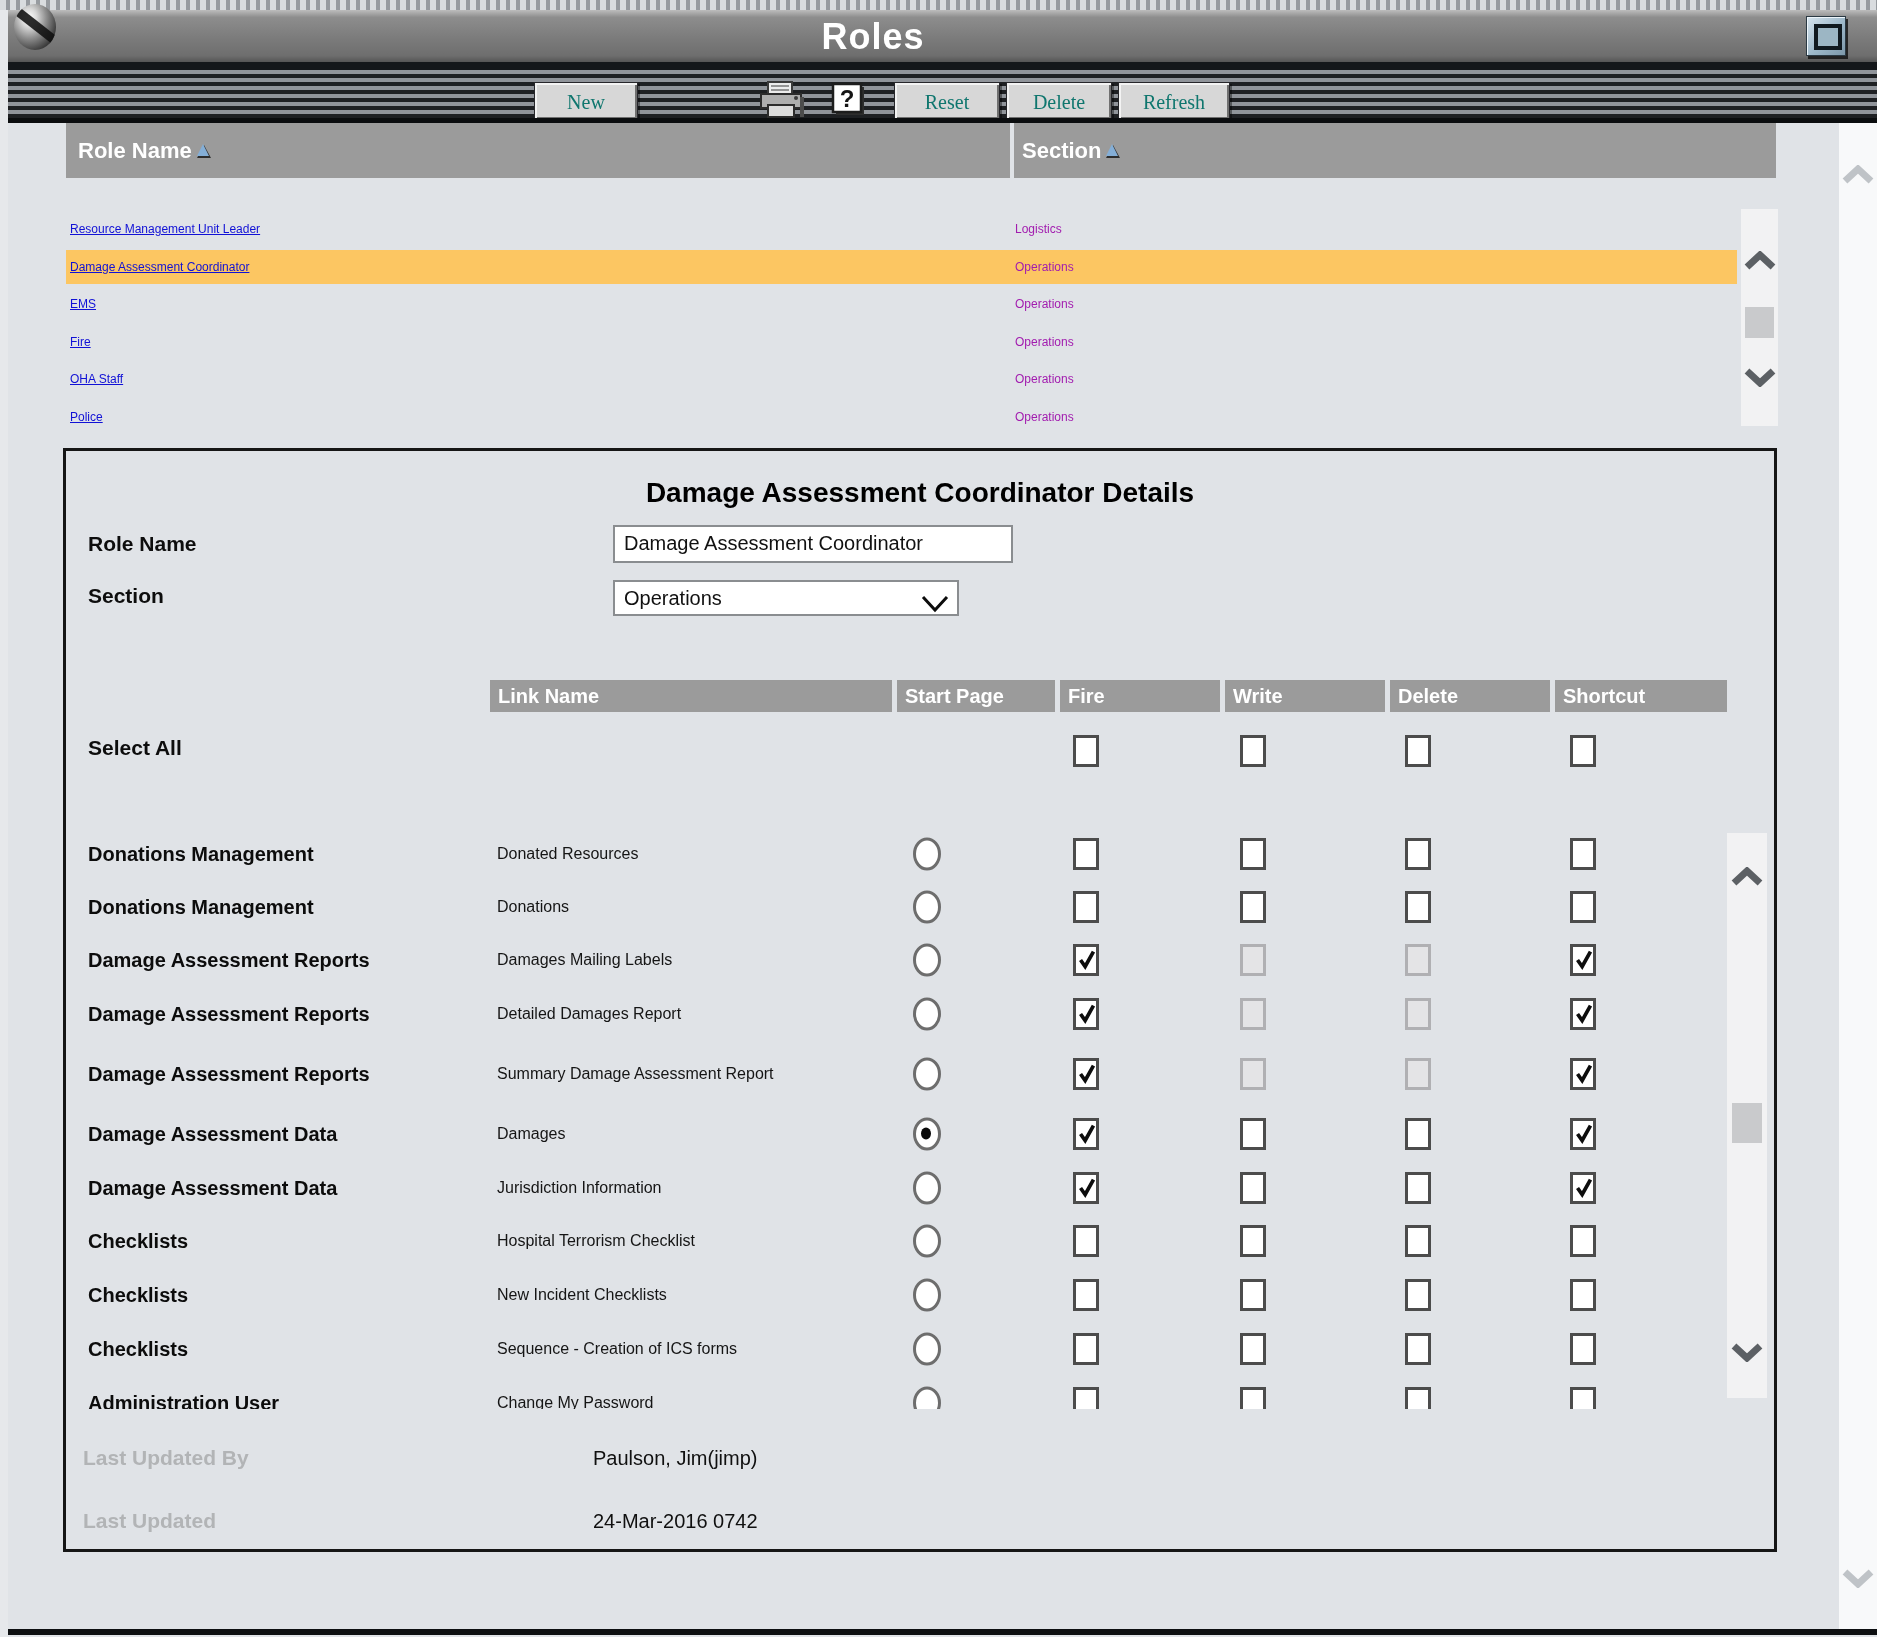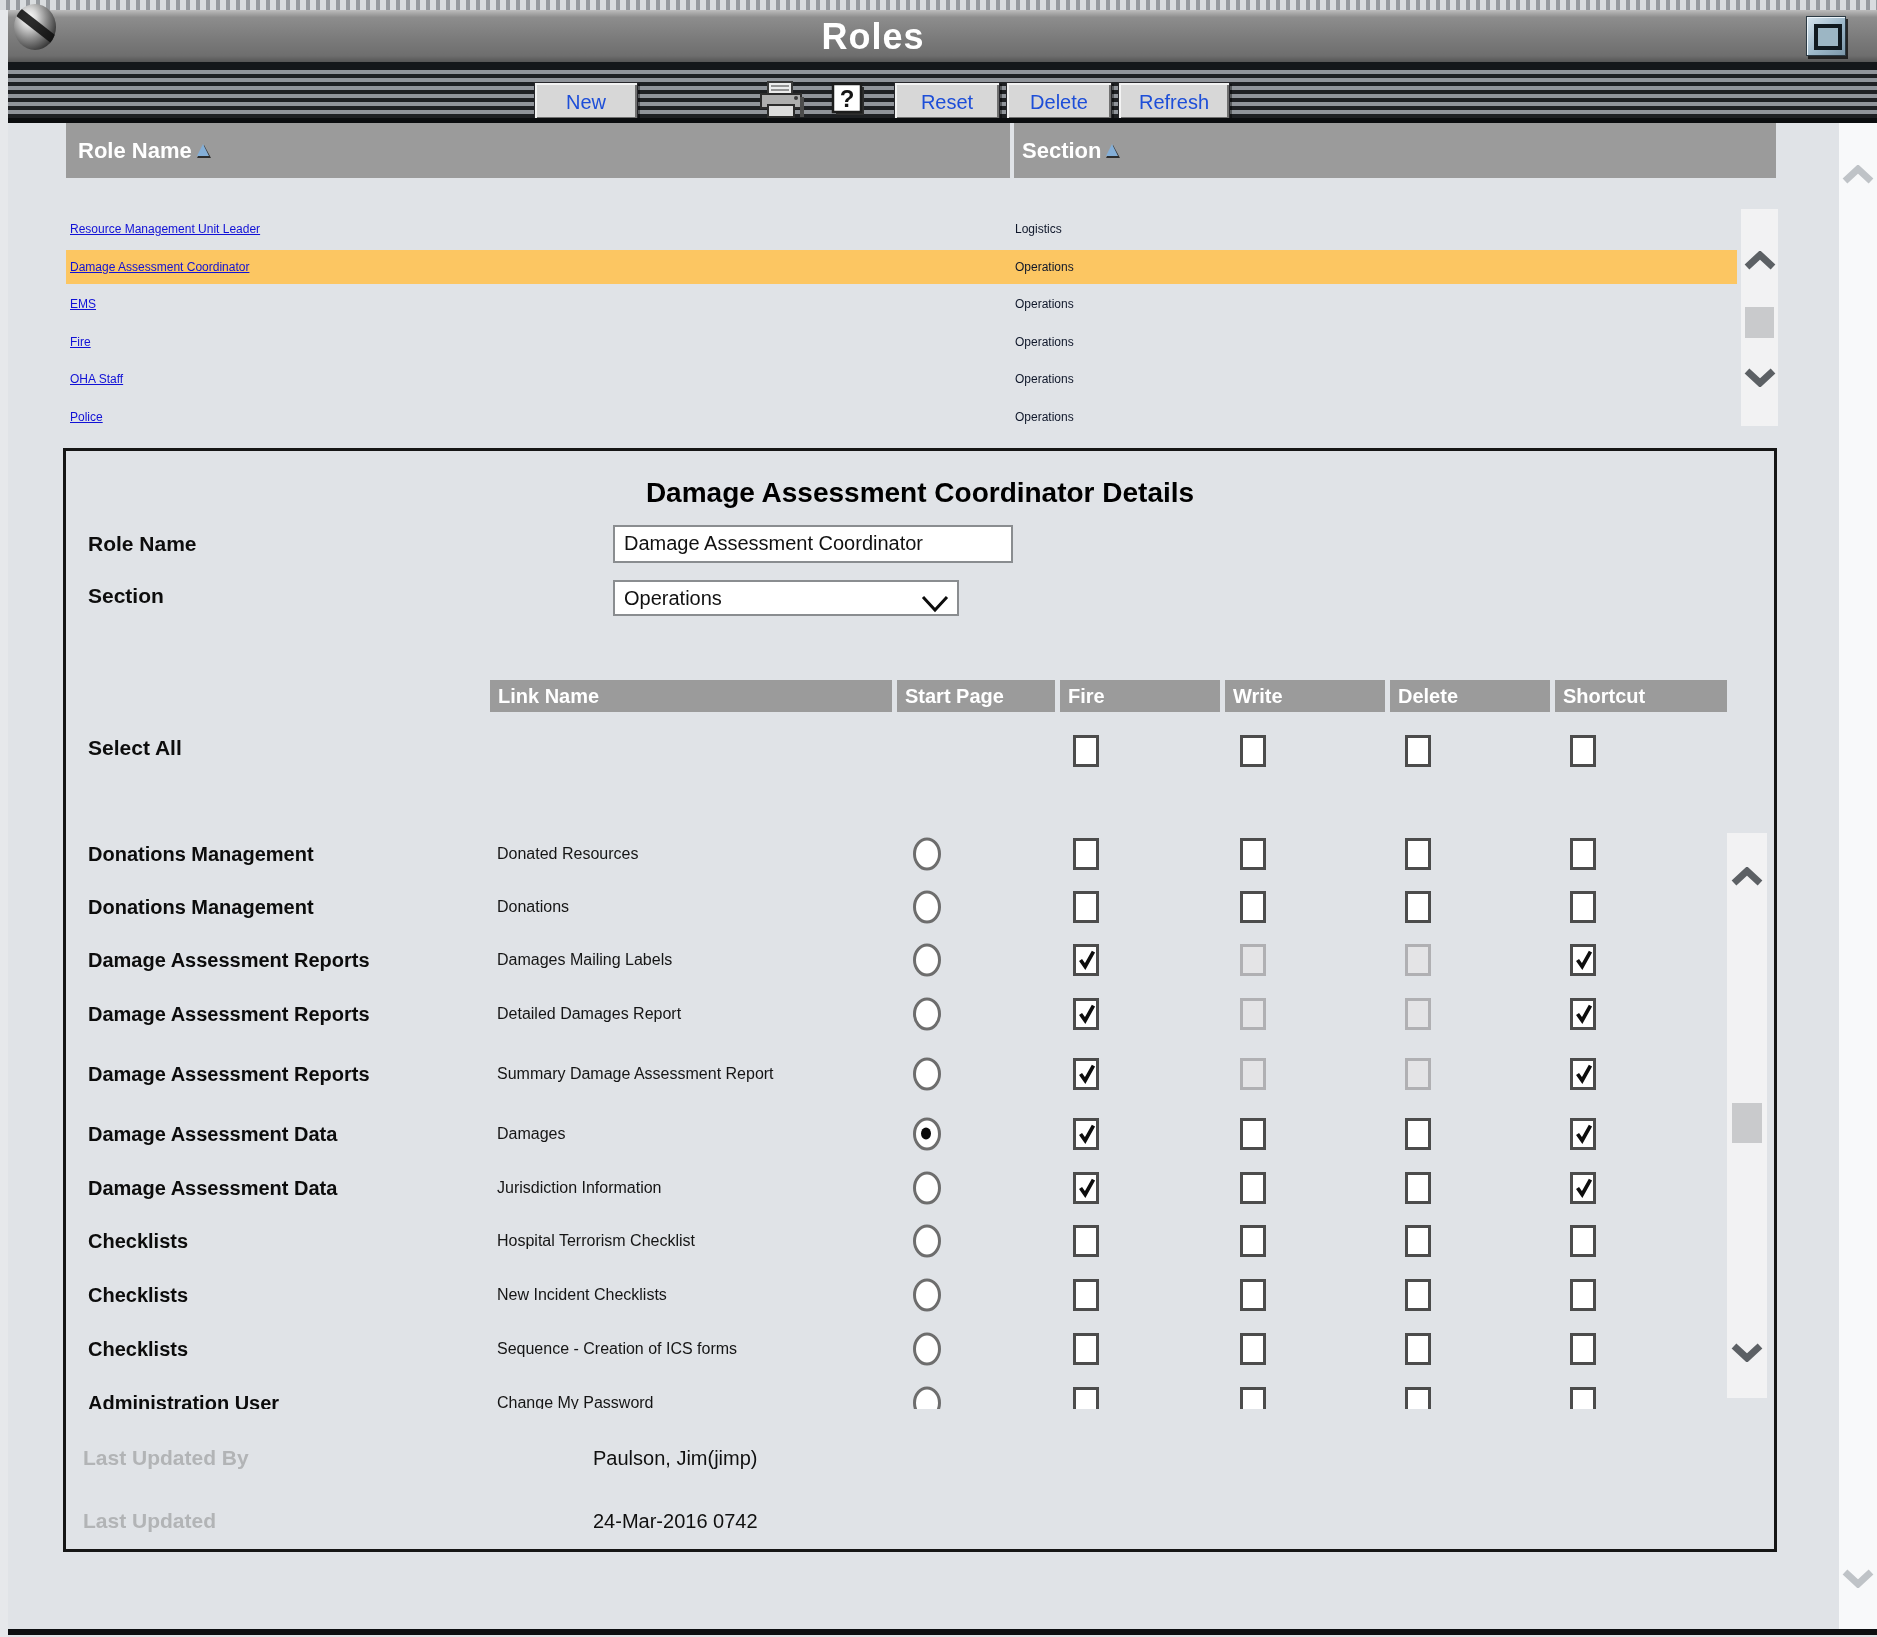--- a/index.html
+++ b/index.html
@@ -21,35 +21,35 @@
     transform:rotate(38deg);}
   #win-btn{left:1806px;top:16px;width:38px;height:38px;background:linear-gradient(135deg,#d6e4ee 0%,#9db8c9 55%,#7d98aa 100%);
     border:1px solid #2b3a44;box-shadow:2px 3px 0 rgba(10,10,10,.75), inset 1px 1px 0 #eef6fb;}
   #win-btn .inner{position:absolute;left:7px;top:7px;width:20px;height:18px;background:#9cb6c4;
     border:4px solid #10191f;}
   #title-sep{left:8px;top:62px;width:1869px;height:8px;background:#14171a;}
 
   
   #toolbar{left:8px;top:70px;width:1869px;height:48px;
     background:repeating-linear-gradient(180deg,#90949a 0 4px,#1e2023 4px 8px);}
-  .tbtn{position:absolute;top:12px;height:38px;background:#d7d7d7;color:#1d4ed8;
-    font-size:20px;font-family:Liberation Sans, sans-serif;text-align:center;line-height:36px;
+  .tbtn{position:absolute;top:12px;height:38px;background:#d7d7d7;color:#0f766e;
+    font-size:20px;font-family:Liberation Serif, serif;text-align:center;line-height:36px;
     border:1px solid #26262a;box-shadow:inset 2px 2px 0 #f3f3f3, inset -2px -2px 0 #707070, 2px 2px 0 rgba(0,0,0,.4);}
   .ticon{position:absolute;top:10px;}
   #toolbar-sep{left:8px;top:118px;width:1869px;height:5px;background:#0b0d0f;}
 
   
   .grid-hdr{background:#9b9b9b;color:#fff;font-weight:bold;}
   #hdr-role{left:66px;top:123px;width:944px;height:55px;font-size:22px;line-height:55px;padding-left:12px;box-sizing:border-box;}
   #hdr-section{left:1014px;top:123px;width:762px;height:55px;font-size:22px;line-height:55px;padding-left:8px;box-sizing:border-box;}
   .sort-tri{display:inline-block;vertical-align:-2px;margin-left:3px;}
   .role-row{position:absolute;left:66px;width:1671px;height:34px;line-height:34px;font-size:12px;}
   .role-row.sel{background:#fcc662;}
   .rlink{position:absolute;left:4px;color:#1111d6;text-decoration:underline;cursor:pointer;white-space:nowrap;}
-  .rsec{position:absolute;left:949px;color:#0f172a;white-space:nowrap;}
+  .rsec{position:absolute;left:949px;color:#a21caf;white-space:nowrap;}
 
   
   .sb-track{background:#f2f2f3;}
   .sb-thumb{position:absolute;background:#c9cacc;}
   .chev{position:absolute;left:3px;}
 
   
   #panel{left:63px;top:448px;width:1714px;height:1104px;border:3px solid #161616;box-sizing:border-box;}
   .plabel{position:absolute;font-size:21px;font-weight:bold;color:#0d0d0d;line-height:28px;}
   #dtitle{left:0;top:26px;width:1708px;text-align:center;font-size:28px;font-weight:bold;}

